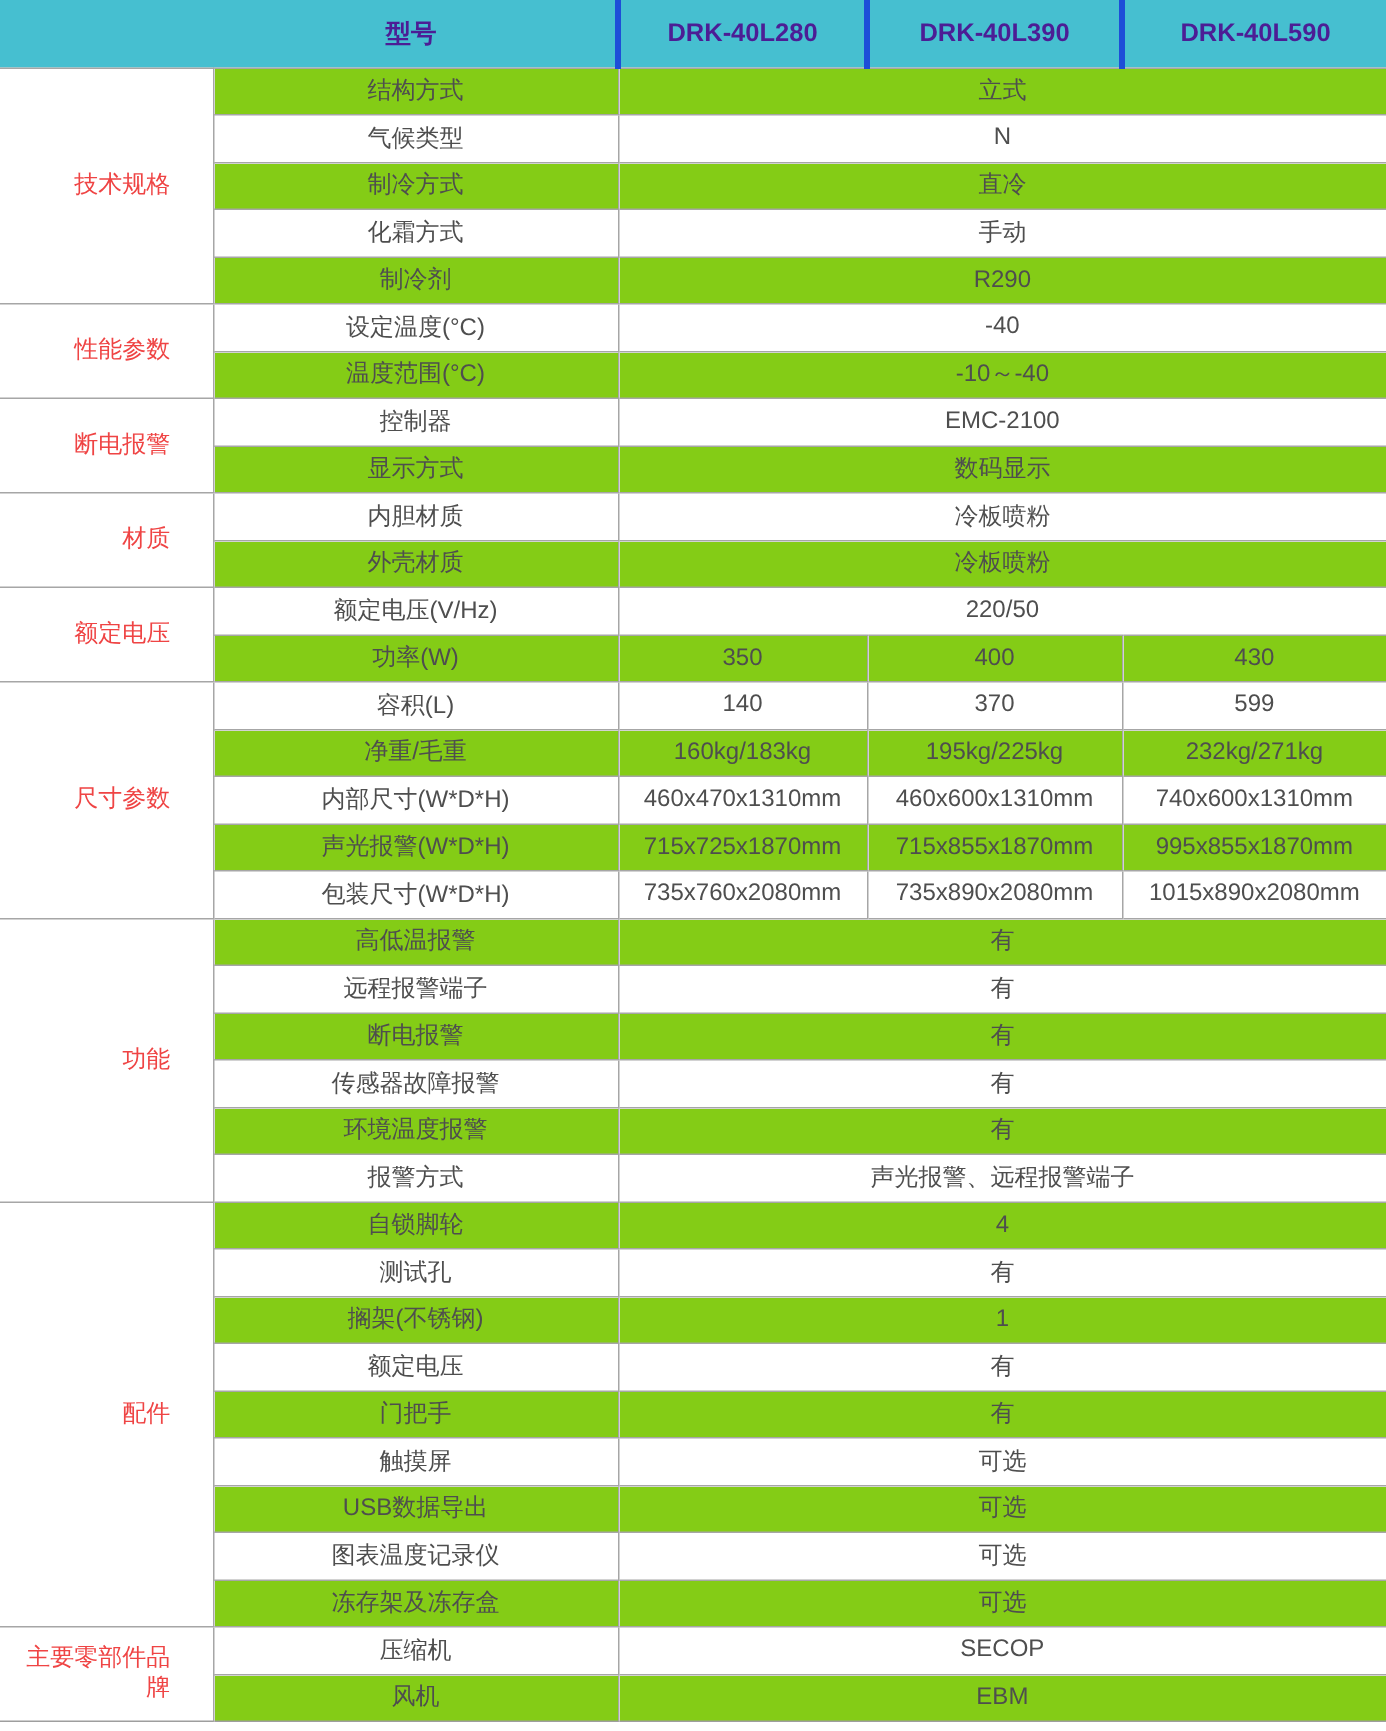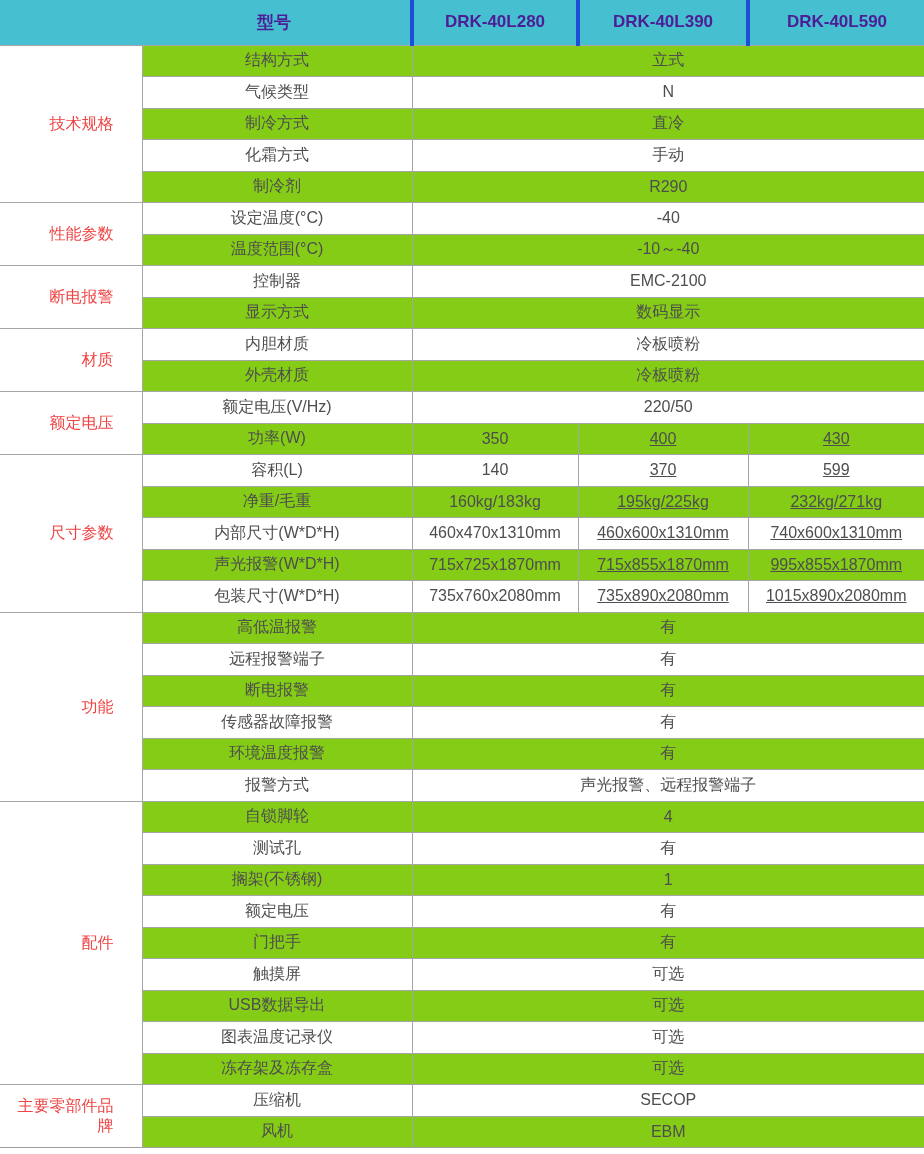--- a/index.html
+++ b/index.html
@@ -47,21 +47,20 @@
     padding: 0 28px 0 12px;
     border-right: 1px solid #a6a6a6;
     white-space: normal;
     line-height: 1.25;
   }
   td.param {
     border-right: 1px solid #a6a6a6;
   }
   td.v + td.v {
     border-left: 1px solid #a6a6a6;
-    text-decoration: underline;
   }
   tr.shaded td:not(.cat) {
     background: #84cc16;
   }
 </style>
 </head>
 <body>
 
 <table class="spec-table">
   <colgroup>

